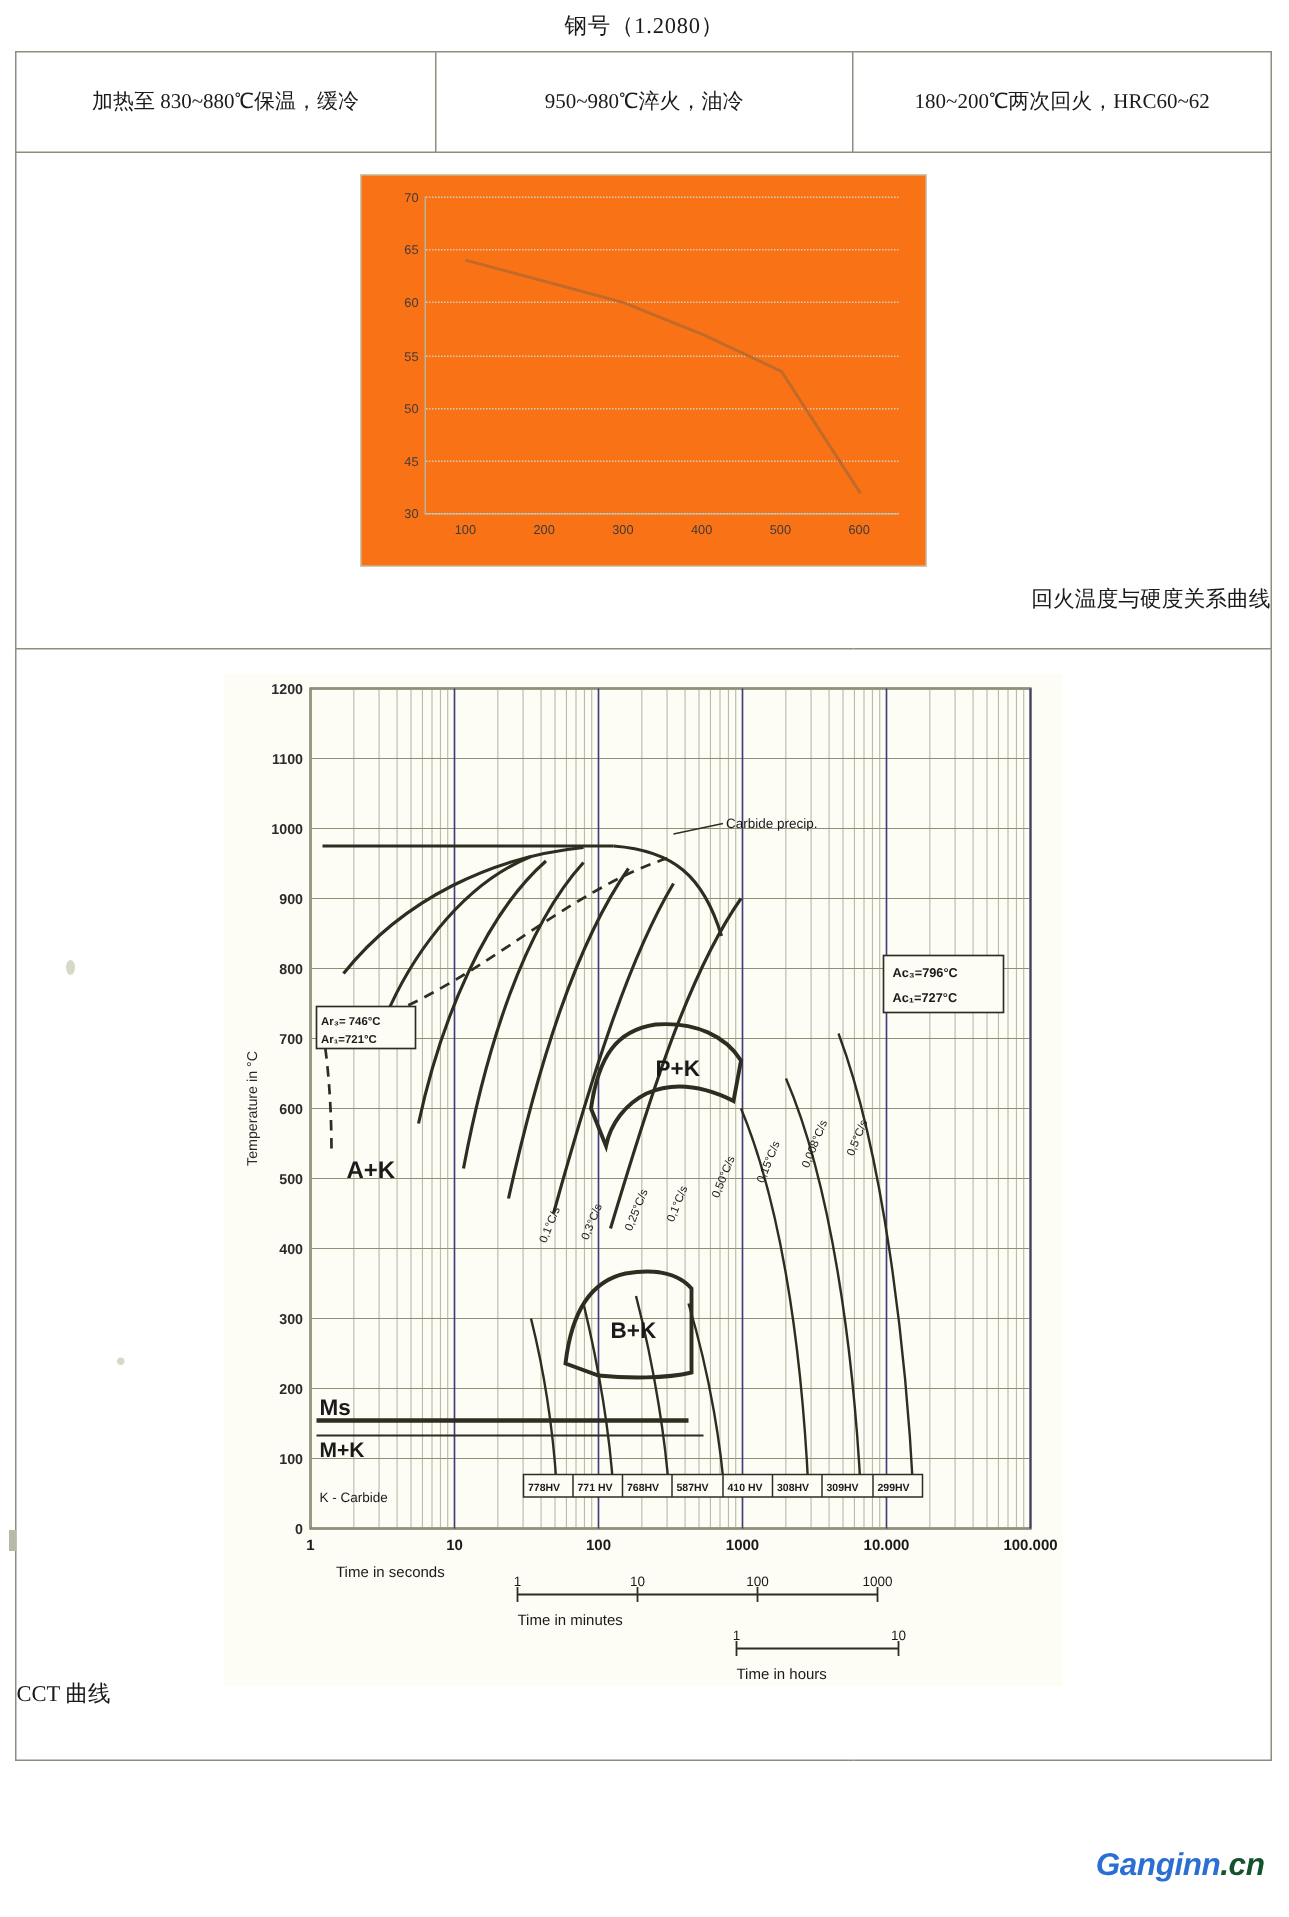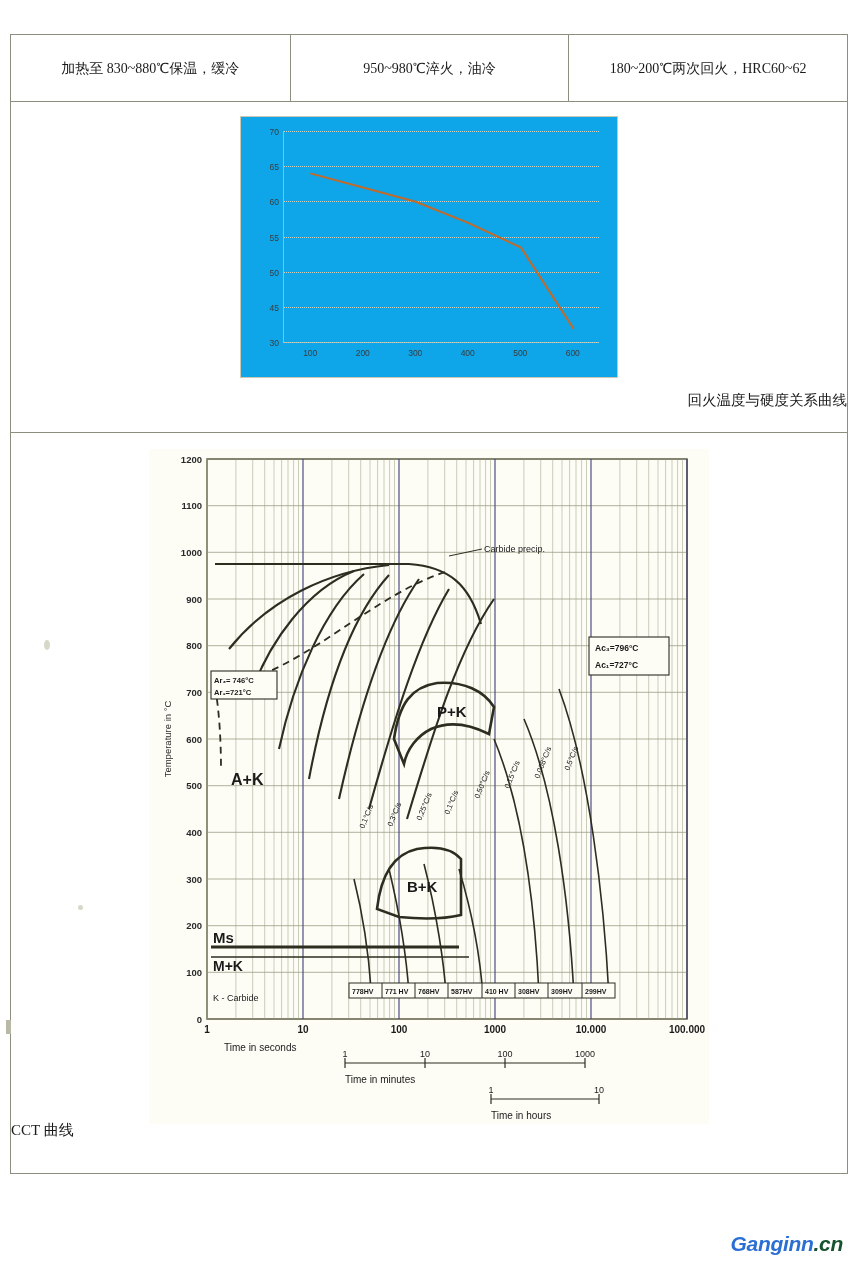--- a/index.html
+++ b/index.html
@@ -54,21 +54,21 @@
     height: 330px;
     padding: 0 !important;
   }
   .temper-chart-wrap {
     position: absolute;
     left: 50%;
     top: 14px;
     transform: translateX(-50%);
     width: 378px;
     height: 262px;
-    background: #0ea5e9;
+    background: #f97316;
     border: 1px solid #c9c9b4;
     box-sizing: border-box;
     padding-left: 12px;
   }
   .tc-plot {
     position: absolute;
     left: 42px; top: 14px;
     width: 316px; height: 212px;
     border-left: 1px solid #b4b49c;
     border-bottom: 1px solid #b4b49c;
@@ -149,20 +149,21 @@
     position: absolute;
     background: #d8d8c8;
     border-radius: 50%;
   }
 </style>
 </head>
 <body>
 
 <div class="page">
 
+  <div class="steel-title">钢号（1.2080）</div>
 
   <table class="main-table">
     <colgroup>
       <col style="width:33.4%">
       <col style="width:33.3%">
       <col style="width:33.3%">
     </colgroup>
     <tbody>
       <tr class="row-desc">
         <td>加热至 830~880℃保温，缓冷</td>

